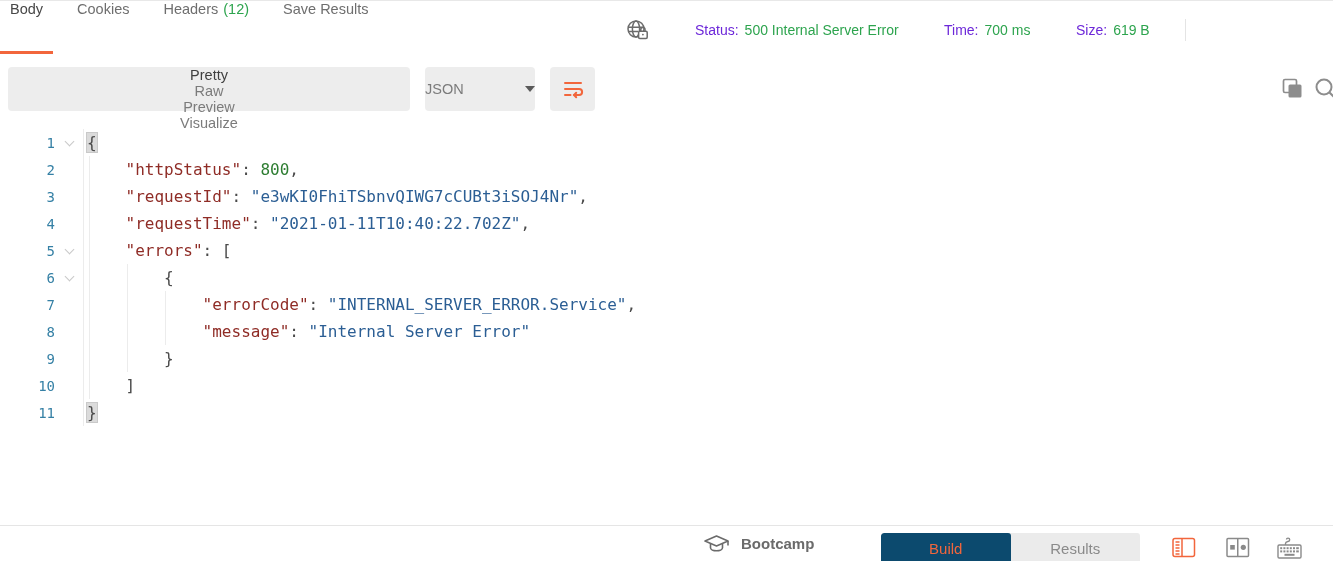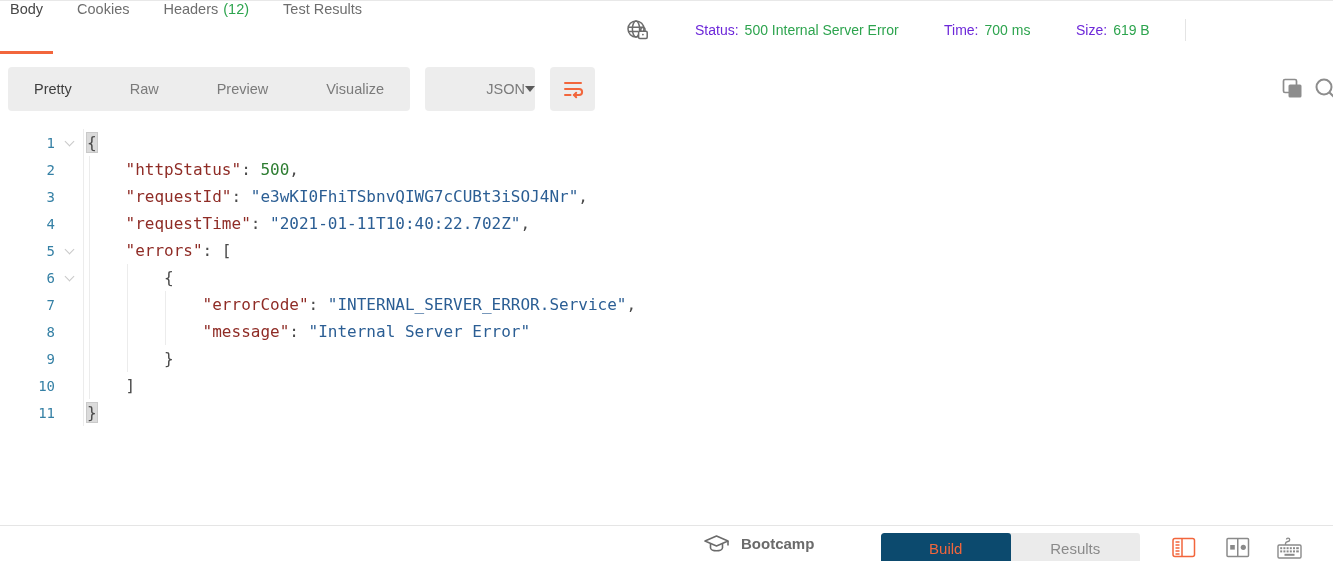--- a/index.html
+++ b/index.html
@@ -23,24 +23,24 @@
   .hdr-abs { position:absolute; top:0; height:100%; display:flex; align-items:center; gap:6px; font-size:14px; }
   .globe { left:626px; }
   .meta-label { color:#6d28d9; }
   .meta-value { color:#2DA44E; }
   .vdiv { position:absolute; left:1185px; top:18px; width:1px; height:22px; background:#e4e4e4; }
   .save { left:1199px; color:#F2663C; font-weight:bold; font-size:14.5px; cursor:pointer; }
 
   
   .toolbar { position:relative; height:44px; margin-top:9px; }
   .pill { background:#ededed; border-radius:4px; height:44px; display:flex; align-items:center; }
-  .view-group { position:absolute; left:8px; width:402px; justify-content:space-between; padding:0 26px; }
+  .view-group { position:absolute; left:8px; width:402px; justify-content:space-between; padding:0 26px;flex-direction:column; }
   .view-btn { font-size:14.5px; color:#7b7b7b; cursor:pointer; }
   .view-btn.active { color:#3f3f3f; }
-  .lang { position:absolute; left:425px; width:110px; justify-content:flex-end; gap:0;
+  .lang { position:absolute; left:425px; width:110px; justify-content:space-between; gap:0;
           font-size:14.5px; color:#7b7b7b; cursor:pointer; }
   .caret { width:0; height:0; border:5px solid transparent; border-top:6px solid #5a5a5a; margin-top:5px; }
   .wrap-btn { position:absolute; left:550px; width:45px; justify-content:center; cursor:pointer; }
   .copy-btn { position:absolute; left:1281px; top:10px; cursor:pointer; }
   .search-btn { position:absolute; left:1314px; top:10px; cursor:pointer; }
 
   
   .editor { position:relative; margin-top:18px; height:297px;
             font-family:"DejaVu Sans Mono", monospace; font-size:16px; }
   .guide { position:absolute; width:1px; background:#ececec; z-index:0; }
@@ -92,21 +92,21 @@
       <span>Body</span>
     </div>
     <div class="tab">
       <span>Cookies</span>
     </div>
     <div class="tab">
       <span>Headers</span>
       <span class="green count">(12)</span>
     </div>
     <div class="tab">
-      <span>Test Results</span>
+      <span>Save Results</span>
     </div>
   </div>
 
   <div class="hdr-abs globe">
     <svg width="24" height="24" viewBox="0 0 24 24" fill="none" stroke="#6b6b6b" stroke-width="1.5">
       <circle cx="10" cy="11" r="8"></circle>
       <ellipse cx="10" cy="11" rx="3.6" ry="8"></ellipse>
       <path d="M2.4 9.2h15.2M2.6 13.5H12"></path>
       <rect x="12.6" y="13.2" width="8.6" height="7.2" rx="1.2" fill="#ffffff"></rect>
       <path d="M14.8 13.2v-1.6a2.1 2.1 0 0 1 4.2 0v1.6"></path>
@@ -175,21 +175,21 @@
       <div class="cl">
         <span class="ln">1</span>
         <span class="fold">
           <i class="chev"></i>
         </span>
         <span class="code ind-0"><span class="p hl">{</span></span>
       </div>
       <div class="cl">
         <span class="ln">2</span>
         <span class="fold"></span>
-        <span class="code ind-1"><span class="k">"httpStatus"</span><span class="p">: </span><span class="n">500</span><span class="p">,</span></span>
+        <span class="code ind-1"><span class="k">"httpStatus"</span><span class="p">: </span><span class="n">800</span><span class="p">,</span></span>
       </div>
       <div class="cl">
         <span class="ln">3</span>
         <span class="fold"></span>
         <span class="code ind-1"><span class="k">"requestId"</span><span class="p">: </span><span class="s">"e3wKI0FhiTSbnvQIWG7cCUBt3iSOJ4Nr"</span><span class="p">,</span></span>
       </div>
       <div class="cl">
         <span class="ln">4</span>
         <span class="fold"></span>
         <span class="code ind-1"><span class="k">"requestTime"</span><span class="p">: </span><span class="s">"2021-01-11T10:40:22.702Z"</span><span class="p">,</span></span>

